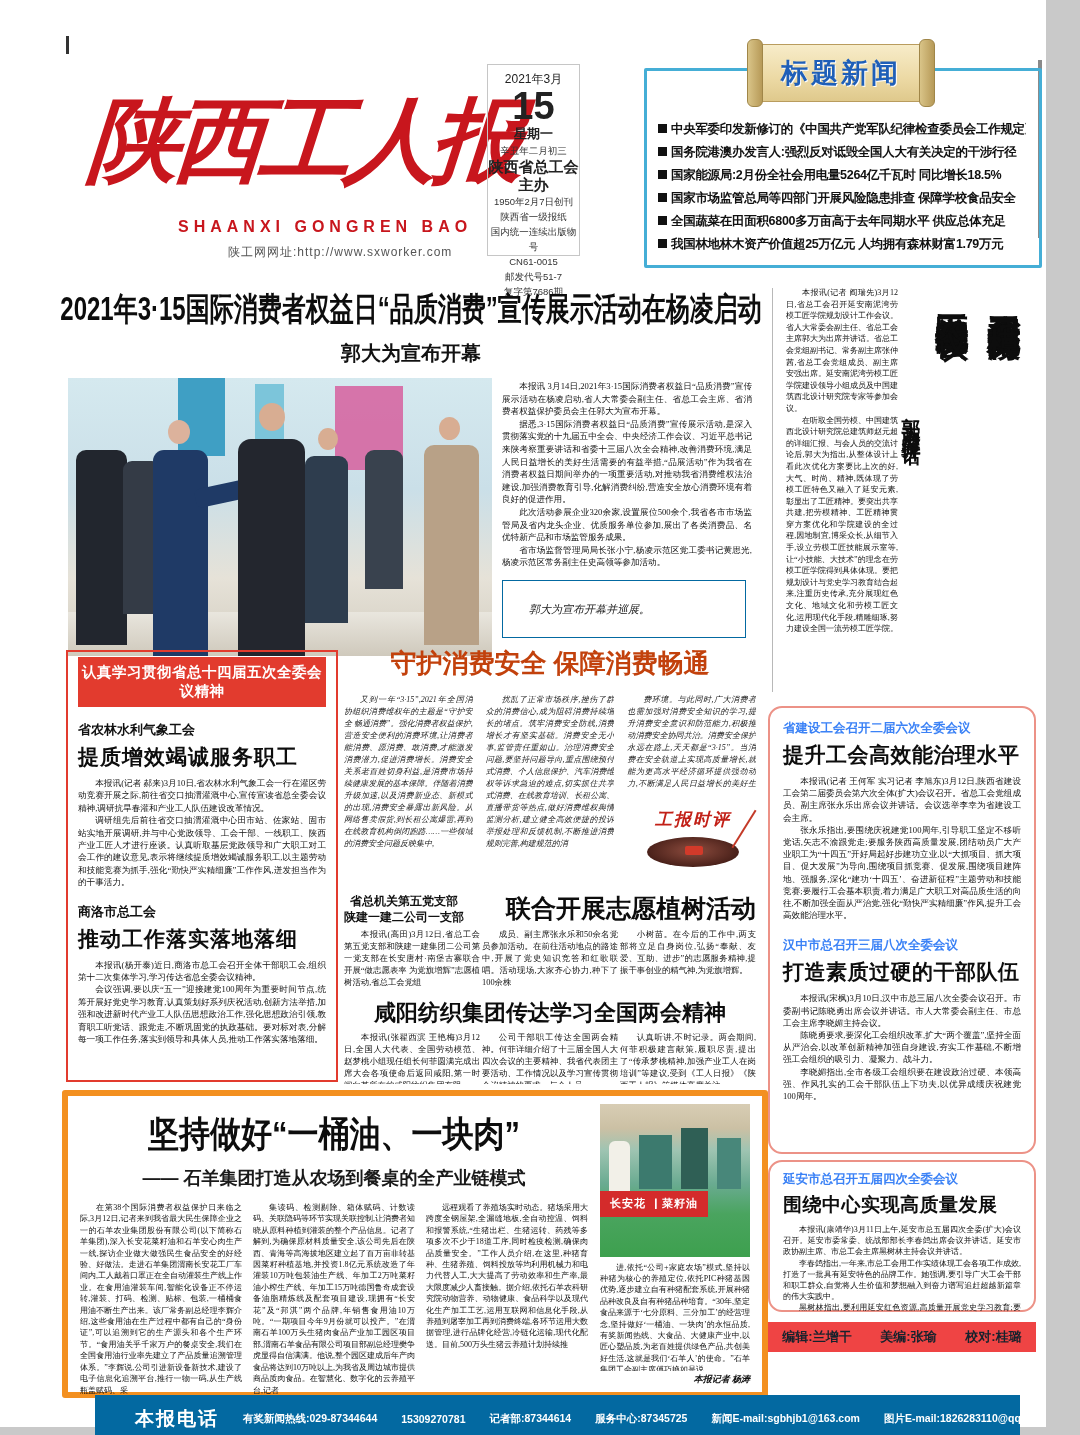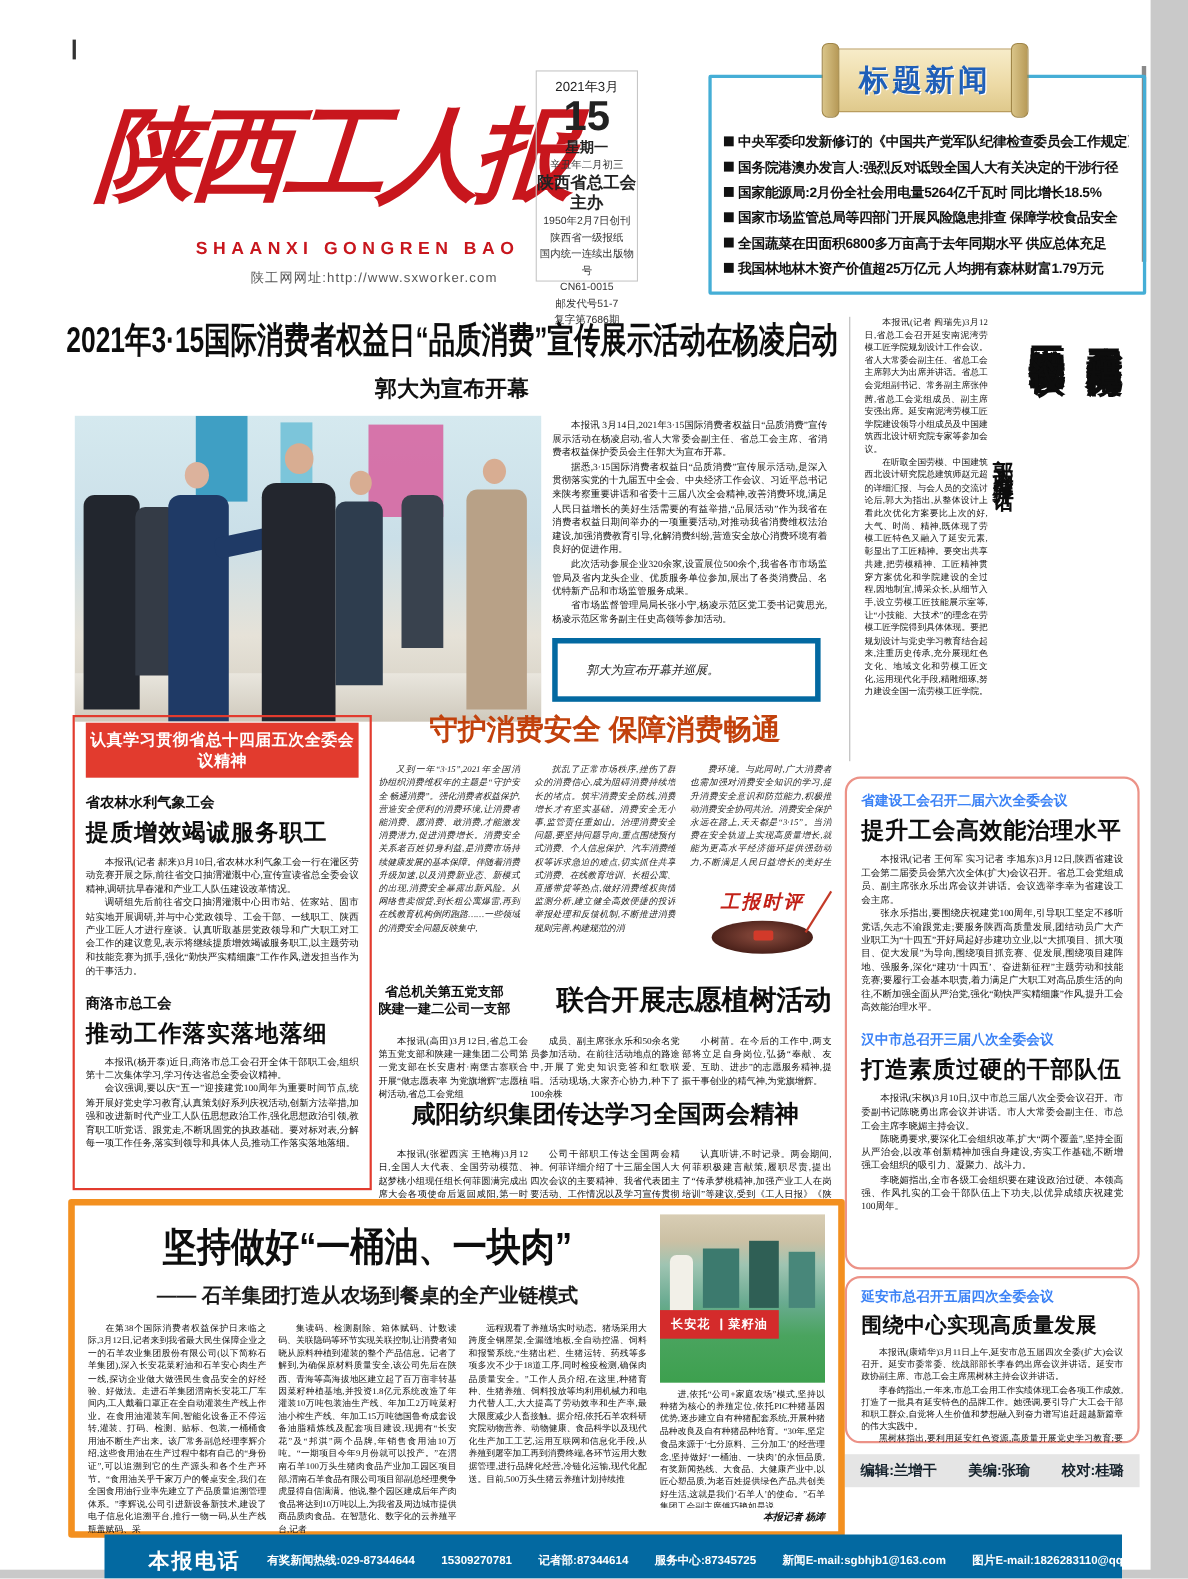--- a/index.html
+++ b/index.html
@@ -38,21 +38,21 @@
   .hl-list{left:658px;top:118px;width:368px;}
   .hl-list div{font-size:12.5px;font-weight:800;color:#111;line-height:23px;white-space:nowrap;overflow:hidden;letter-spacing:-0.3px;}
   .hl-list .sq{display:inline-block;width:9px;height:9px;background:#111;margin-right:4px;}
 
   
   .main-headline{left:58px;top:288px;width:706px;text-align:center;font-size:24px;font-weight:900;
         color:#0d0d0d;transform:scaleY(1.35);transform-origin:center top;white-space:nowrap;}
   .main-sub{left:58px;top:340px;width:706px;text-align:center;font-size:20px;font-weight:600;color:#111;}
   .photo1{left:68px;top:378px;width:424px;height:278px;overflow:hidden;
         background:linear-gradient(180deg,#d5e9ef 0%,#cadfe8 40%,#e6e2d8 72%,#d2ccbf 100%);}
-  .cap-box{left:502px;top:580px;width:244px;height:58px;border:5px solid #0369a1;
+  .cap-box{left:502px;top:580px;width:244px;height:58px;border:1px solid #0369a1;
         display:flex;align-items:center;padding-left:26px;box-sizing:border-box;
         font-style:italic;font-size:11px;color:#222;}
   .main-body{left:502px;top:380px;width:250px;height:194px;font-size:8.6px;line-height:12.6px;color:#111;}
   .main-body p,.art p{margin:0;text-indent:2em;}
   .vrule{background:#b8b8b8;width:1px;}
 
   
   .vtitle{writing-mode:vertical-rl;font-weight:900;color:#0d0d0d;}
   .rv-body{left:786px;top:287px;width:112px;height:408px;font-size:8px;line-height:11.6px;color:#111;}
   .rv-sub{left:898px;top:402px;height:190px;font-size:19px;letter-spacing:4px;font-weight:700;}
@@ -78,37 +78,37 @@
   .inkstone{position:relative;margin:6px auto 0;width:92px;height:30px;
         background:radial-gradient(ellipse at 50% 45%,#7a4034 20%,#4a211a 70%);border-radius:50%;}
   .inkstone .pad{position:absolute;left:38px;top:9px;width:18px;height:9px;background:#d23a2a;border-radius:2px;}
   .inkstone .pen{position:absolute;right:-6px;top:-30px;width:2px;height:44px;background:#c43a28;transform:rotate(32deg);}
 
   
   .tree-block{left:344px;top:892px;width:412px;height:100px;}
   .tree-head-row{display:flex;justify-content:space-between;align-items:center;gap:10px;}
   .tree-kicker{font-size:12px;font-weight:800;color:#111;text-align:center;line-height:16px;}
   .tree-head{font-size:25px;font-weight:900;color:#0d0d0d;}
-  .cols3{display:flex;gap:2px;margin-top:16px;}
+  .cols3{display:flex;gap:2px;margin-top:4px;}
   .cols3 .c{flex:1;font-size:8.4px;line-height:12px;color:#111;overflow:hidden;}
   .cols3 .c p{margin:0;text-indent:2em;}
   .tex-block{left:344px;top:998px;width:412px;height:88px;}
   .tex-head{text-align:center;font-size:22px;font-weight:900;color:#0d0d0d;}
   .tex-block .cols3 .c{height:52px;}
 
   
   .pinkbox{border:2px solid #ec9287;border-radius:14px;box-sizing:border-box;padding:12px 13px;}
   .pb1{left:768px;top:706px;width:268px;height:448px;}
   .pb2{left:768px;top:1160px;width:268px;height:152px;padding:9px 13px;}
   .pb-kicker{font-size:12.5px;font-weight:800;color:#3b82f6;}
   .pb-head{font-size:21px;font-weight:900;color:#0d0d0d;letter-spacing:0.5px;margin-top:4px;}
   .pb-body{font-size:8.6px;line-height:12.2px;color:#111;margin-top:6px;}
   .pb2 .pb-head{font-size:19px;}
   .pb2 .pb-body{font-size:8px;line-height:11.2px;height:88px;overflow:hidden;}
-  .ed-bar{left:768px;top:1322px;width:268px;height:30px;background:#e5e5e5;display:flex;align-items:center;
+  .ed-bar{left:768px;top:1322px;width:268px;height:30px;background:#ef4444;display:flex;align-items:center;
         justify-content:space-around;font-size:13px;font-weight:800;color:#15222c;}
 
   
   .feature{left:62px;top:1090px;width:706px;height:308px;border:6px solid #f39020;border-radius:3px;
         box-sizing:border-box;background:#fff;padding:8px 12px 6px;display:flex;gap:12px;}
   .ft-left{width:508px;}
   .ft-title{text-align:center;font-size:31px;font-weight:900;color:#0d0d0d;margin-top:6px;
         transform:scaleY(1.15);transform-origin:center top;white-space:nowrap;}
   .ft-sub{text-align:center;font-size:18px;font-weight:700;color:#1a1a1a;margin-top:14px;}
   .ft-cols{display:flex;gap:11px;margin-top:12px;}

